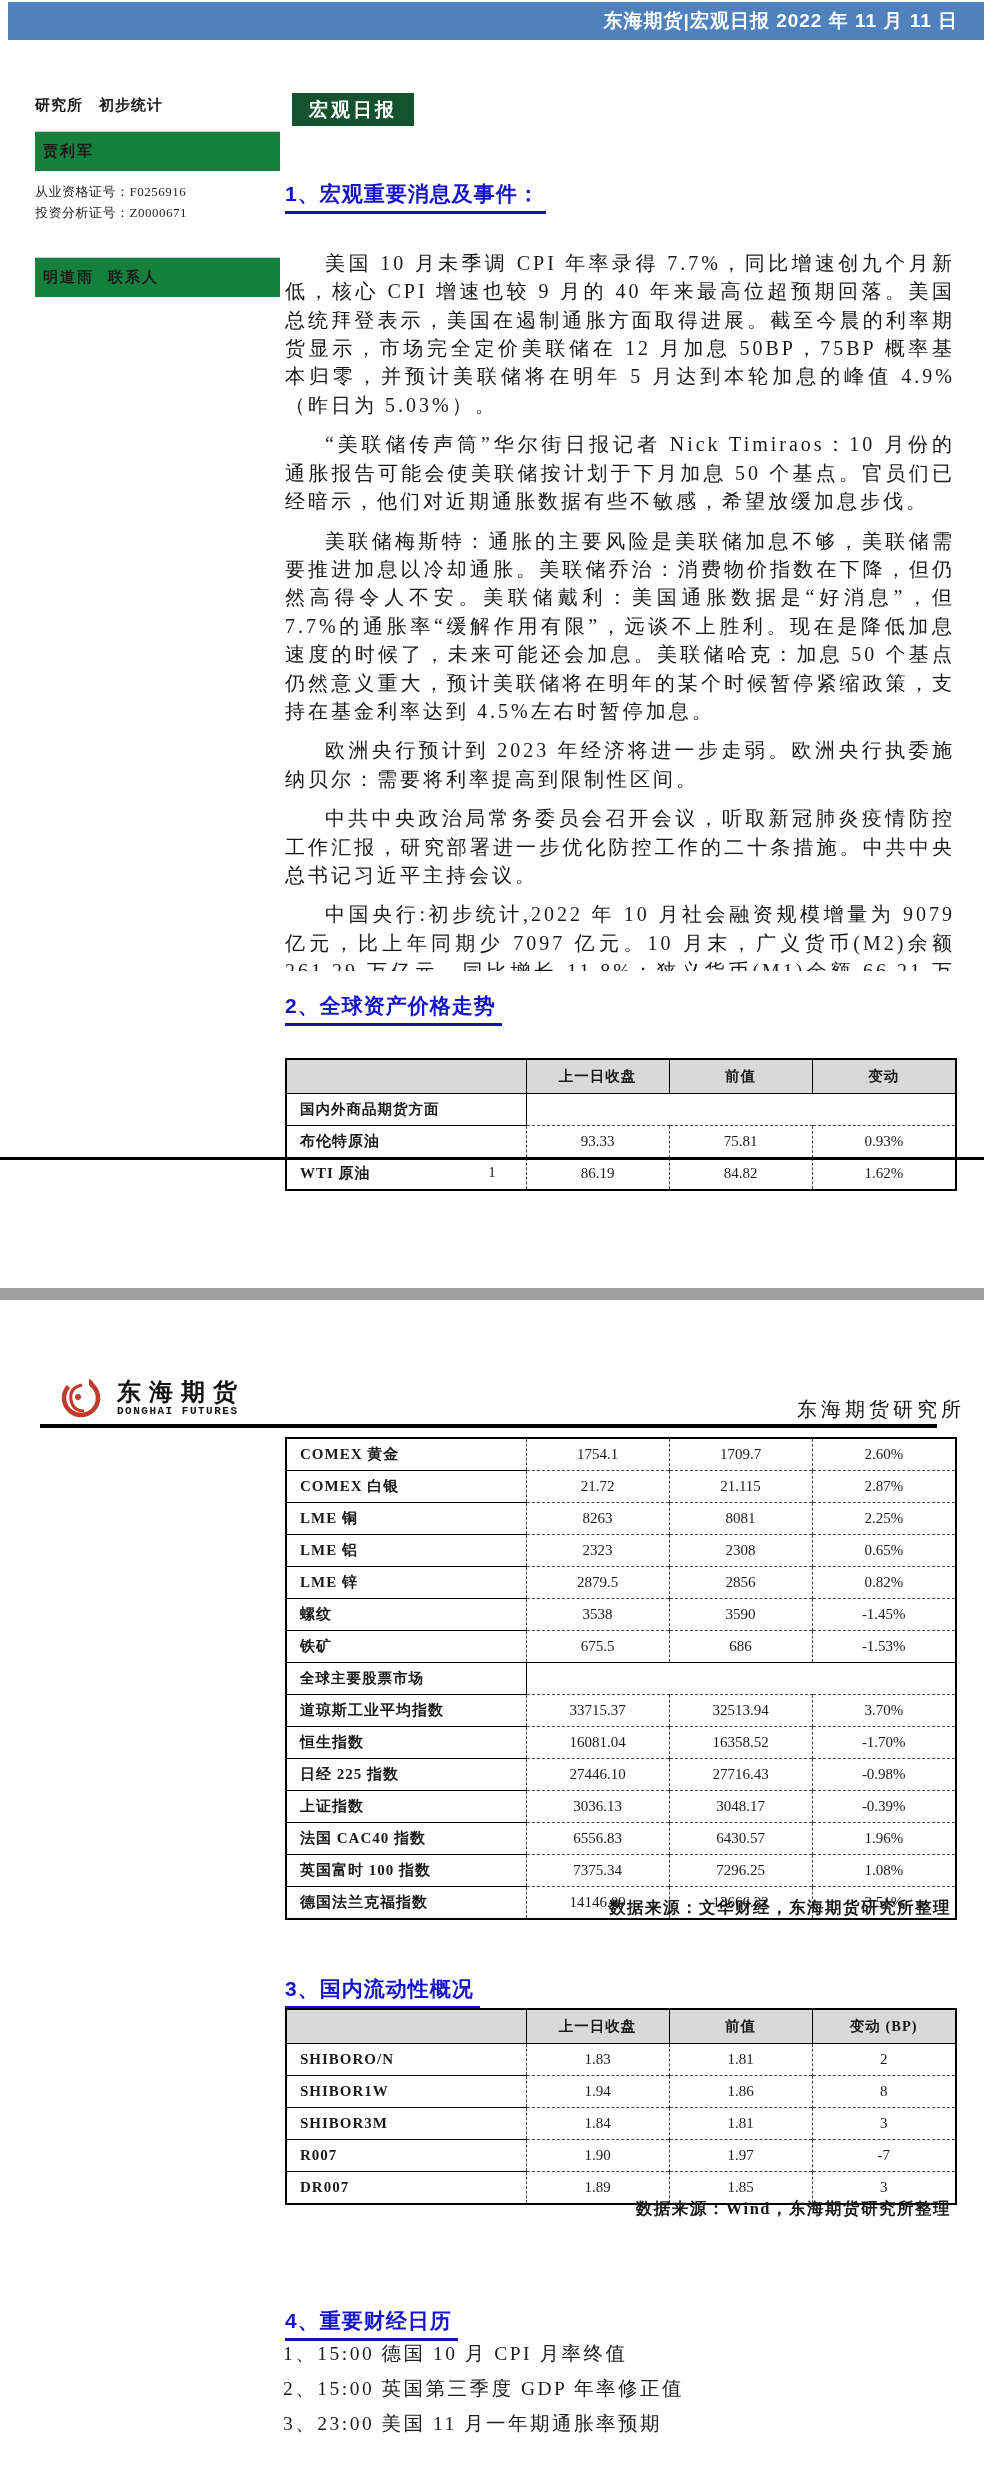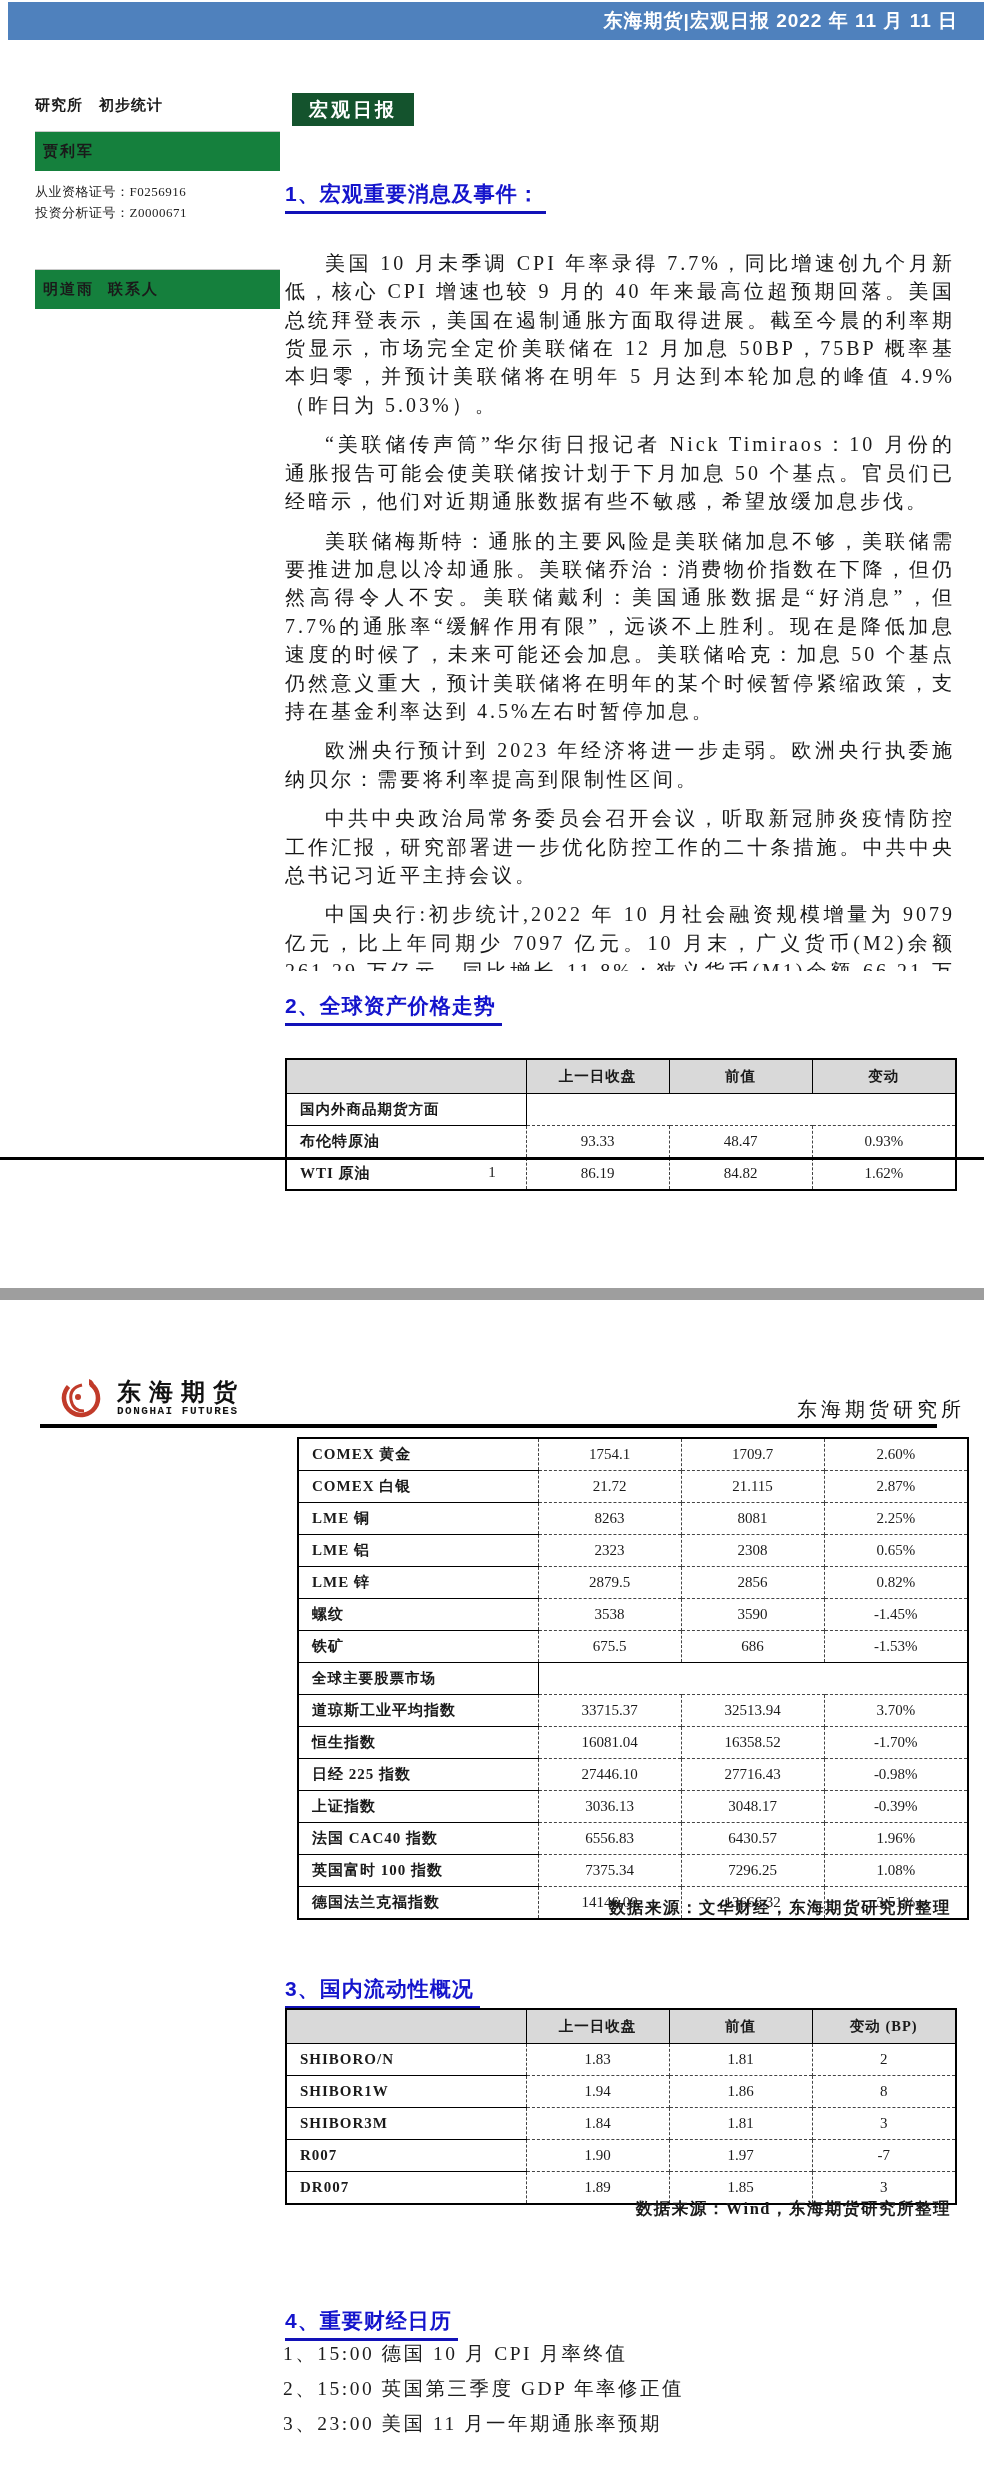--- a/index.html
+++ b/index.html
@@ -11,21 +11,21 @@
           color:#fff;font-family:"Liberation Sans","DejaVu Sans",sans-serif;font-weight:bold;
           font-size:19px;line-height:38px;text-align:right;padding-right:26px;letter-spacing:1px;}
 
   
   .sidebar{position:absolute;left:35px;top:96px;width:245px;}
   .side-head{font-size:15px;font-weight:bold;display:flex;gap:16px;letter-spacing:1px;}
   .side-box{background:#15803d;border-top:1px solid #C9C9C9;padding:10px 8px;font-size:15px;
             font-weight:bold;letter-spacing:2px;display:flex;gap:14px;}
   .box-analyst{margin-top:16px;}
   .certs{margin-top:10px;font-size:13px;line-height:21px;color:#222;white-space:nowrap;letter-spacing:0.5px;}
-  .box-contact{margin-top:46px;}
+  .box-contact{margin-top:34px;}
 
   
   .badge{position:absolute;left:292px;top:93px;width:122px;height:33px;background:#14532d;color:#fff;
          font-family:"Liberation Sans","DejaVu Sans",sans-serif;font-weight:bold;font-size:19px;
          line-height:33px;text-align:center;letter-spacing:3px;}
 
   
   .sec-title{display:inline-block;font-family:"Liberation Sans","DejaVu Sans",sans-serif;
              font-weight:bold;font-size:21px;color:#1414CC;border-bottom:3px solid #1212B8;
              padding:0 6px 3px 0;letter-spacing:1px;}
@@ -66,21 +66,21 @@
 
   
   .logo{position:absolute;left:55px;top:1370px;display:flex;align-items:center;gap:10px;}
   .logo-cn{font-family:"Liberation Sans","DejaVu Sans",sans-serif;font-weight:bold;font-size:24px;
            letter-spacing:8px;color:#111;line-height:26px;}
   .logo-en{font-family:Liberation Mono, monospace;font-weight:bold;font-size:11px;
            letter-spacing:1.5px;color:#111;}
   .institute{position:absolute;left:595px;top:1396px;width:370px;text-align:right;font-size:20px;
              letter-spacing:4px;color:#111;}
   .p2-line{position:absolute;left:40px;top:1424px;width:897px;height:4px;background:#000;}
-  .t2{position:absolute;left:297px;top:1437px;}
+  .t2{position:absolute;left:285px;top:1437px;}
   .t3{position:absolute;left:285px;top:2008px;}
 
   
   .calendar{position:absolute;left:283px;top:2336px;width:690px;}
   .cal-item{font-size:19.5px;line-height:35px;letter-spacing:2.5px;color:#1c1c1c;}
 </style>
 </head>
 <body>
 
 <div class="page">
@@ -143,21 +143,21 @@
         <tr class="grp">
           <td class="label">国内外商品期货方面</td>
           <td class="gspan" colspan="3"></td>
         </tr>
       </tbody>
       <tbody>
 
           <tr>
             <td class="label">布伦特原油</td>
             <td class="val">93.33</td>
-            <td class="val">48.47</td>
+            <td class="val">75.81</td>
             <td class="val">0.93%</td>
           </tr>
 
           <tr>
             <td class="label">WTI 原油</td>
             <td class="val">86.19</td>
             <td class="val">84.82</td>
             <td class="val">1.62%</td>
           </tr>
         </tbody>

